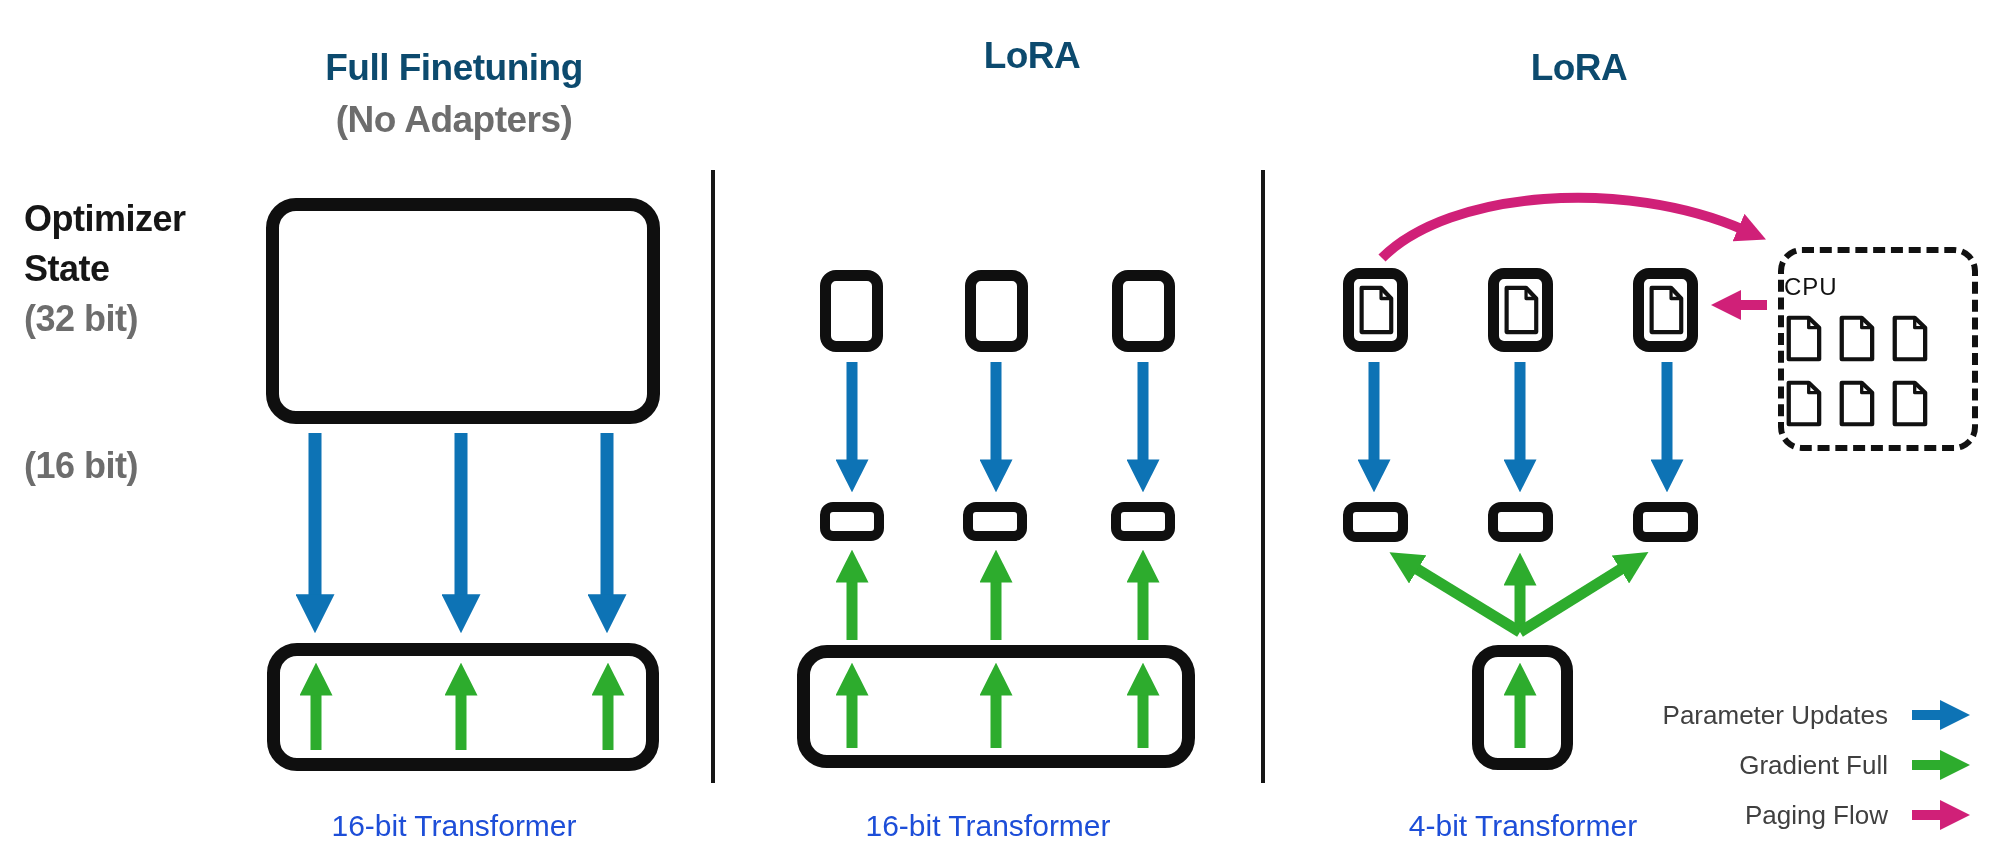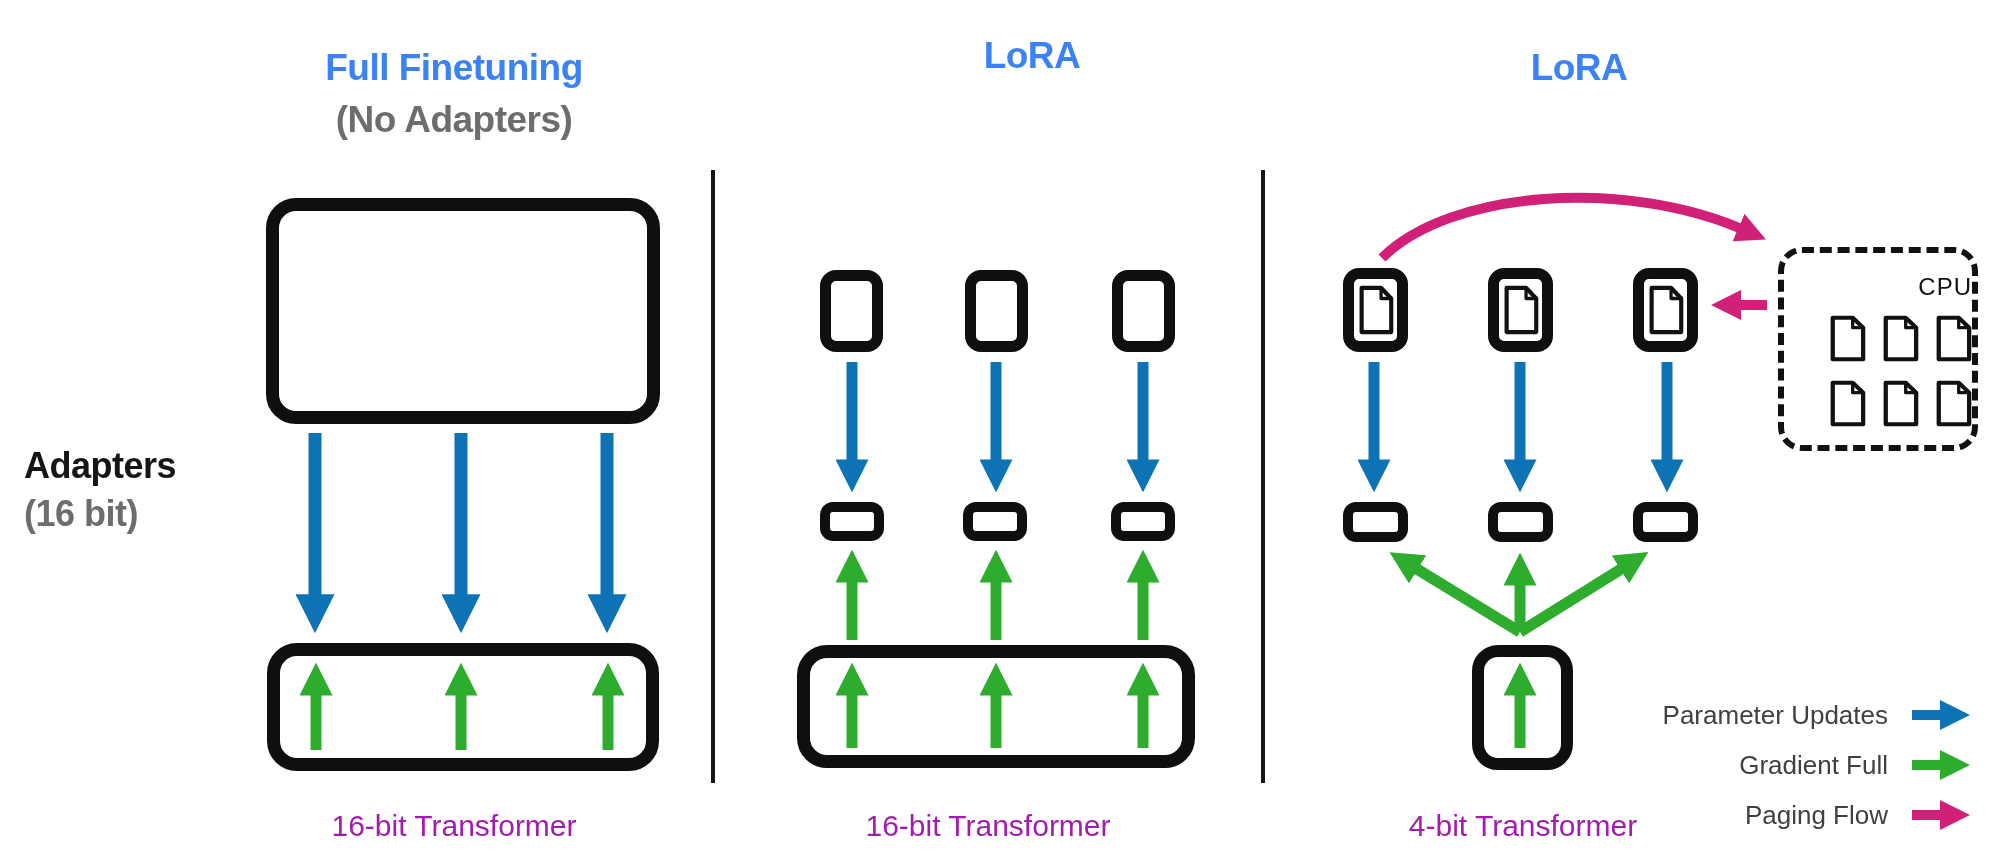--- a/index.html
+++ b/index.html
@@ -9,62 +9,66 @@
     --ink:#141414;
     --muted:#6d6d6d;
   }
   html,body{margin:0;padding:0;background:#ffffff;}
   .canvas{
     position:relative;width:2000px;height:862px;background:#ffffff;overflow:hidden;
     font-family:"Liberation Sans", sans-serif;
   }
   .abs{position:absolute;}
   .center-x{transform:translateX(-50%);white-space:nowrap;}
-  .col-title{font-size:37px;font-weight:800;color:#3b82f6;letter-spacing:-0.5px;line-height:44px;}
+  .col-title{font-size:37px;font-weight:800;color:#0c4a6e;letter-spacing:-0.5px;line-height:44px;}
   .col-subtitle{font-size:37px;font-weight:800;color:var(--muted);letter-spacing:-0.5px;line-height:44px;}
   .row-label{font-size:36px;font-weight:800;color:#161616;line-height:50px;letter-spacing:-0.5px;}
   .row-label .sub{color:var(--muted);}
-  .caption{font-size:30px;font-weight:400;color:#a21caf;line-height:38px;}
+  .caption{font-size:30px;font-weight:400;color:#1d4ed8;line-height:38px;}
   .box{position:absolute;box-sizing:border-box;background:#ffffff;border:13px solid #0f0f0f;border-radius:30px;}
   .box.small{border-width:11px;border-radius:16px;display:flex;align-items:center;justify-content:center;}
   .box.adapter{border-width:10px;border-radius:13px;}
   .box.qlora-base{border-width:12px;border-radius:26px;}
   .divider{position:absolute;width:4px;background:#161616;}
   .overlay{position:absolute;left:0;top:0;pointer-events:none;}
   .shaft{fill:none;}
   .shaft.blue{stroke:var(--blue);}
   .shaft.green{stroke:var(--green);}
   .shaft.pink{stroke:var(--pink);}
   #ah-blue path{fill:var(--blue);}
   #ah-green path{fill:var(--green);}
   #ah-pink path{fill:var(--pink);}
   .cpu-box{
     position:absolute;box-sizing:border-box;background:#fff;
     border:6px dashed #111;border-radius:24px;
-    display:flex;flex-direction:column;align-items:flex-end;
+    display:flex;flex-direction:column;align-items:flex-start;
   }
   .cpu-label{font-size:24px;font-weight:400;color:#111;letter-spacing:1px;margin-top:20px;line-height:28px;}
   .cpu-grid{display:grid;grid-template-columns:repeat(3,38px);column-gap:15px;row-gap:18px;margin-top:14px;}
   .page-icon{display:inline-block;}
   .page-icon.in-box{width:37px;height:50px;}
   .page-icon.in-cpu{width:38px;height:47px;}
   .legend-label{font-size:26px;font-weight:400;color:#404040;line-height:32px;text-align:right;width:330px;}
 </style>
 </head>
 <body>
 
 <div class="canvas">
 
   <div class="abs center-x col-title" style="left:454px;top:46px;">Full Finetuning</div>
   <div class="abs center-x col-subtitle" style="left:454px;top:98px;">(No Adapters)</div>
   <div class="abs center-x col-title" style="left:1032px;top:34px;">LoRA</div>
   <div class="abs center-x col-title" style="left:1579px;top:46px;">LoRA</div>
 
+  <div class="abs row-label" style="left:24px;top:194px;">
+    <div>Optimizer</div>
+    <div>State</div>
+    <div class="sub">(32 bit)</div>
+  </div>
   <div class="abs row-label" style="left:24px;top:442px;line-height:48px;">
-    <div>Adapters</div>
     <div class="sub">(16 bit)</div>
   </div>
 
   <div class="divider" style="left:711px;top:170px;height:613px;"></div>
   <div class="divider" style="left:1261px;top:170px;height:613px;"></div>
 
   <div class="box" style="left:266px;top:198px;width:394px;height:226px;"></div>
   <div class="box" style="left:267px;top:643px;width:392px;height:128px;"></div>
 
   <div class="box small" style="left:820px;top:270px;width:63px;height:82px;"></div>

